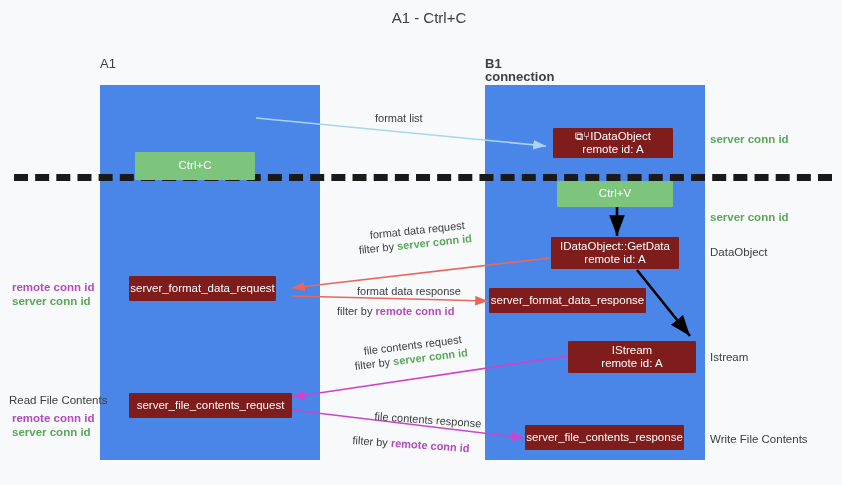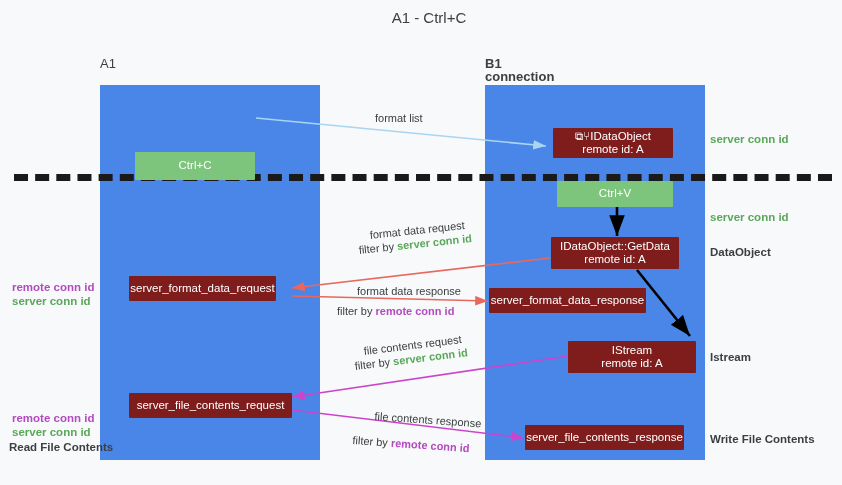--- a/index.html
+++ b/index.html
@@ -48,21 +48,20 @@
     border-radius: 1px;
   }
   .box-green { background: #7dc47d; }
   .box-orange { background: #7f1d1d; }
 
   .side-label {
     position: absolute;
     font-size: 11.5px; line-height: 14px;
     color: #3c4043;
     white-space: nowrap;
-    font-weight: bold;
   }
   .green-txt { color: #5aa75a; font-weight: bold; }
   .purple-txt { color: #b44ac0; font-weight: bold; }
 
   .lbl {
     position: absolute;
     font-size: 11px; line-height: 15px;
     color: #3c4043;
     white-space: nowrap;
   }
@@ -149,21 +148,21 @@
 
   <div class="side-label green-txt" style="left:710px; top:132px;">server conn id</div>
   <div class="side-label green-txt" style="left:710px; top:210px;">server conn id</div>
   <div class="side-label" style="left:710px; top:245px;">DataObject</div>
   <div class="side-label" style="left:710px; top:350px;">Istream</div>
   <div class="side-label" style="left:710px; top:432px;">Write File Contents</div>
 
   <div class="side-label purple-txt" style="left:12px; top:280px;">remote conn id</div>
   <div class="side-label green-txt" style="left:12px; top:294px;">server conn id</div>
 
-  <div class="side-label" style="left:9px; top:393px;margin-top:47px;">Read File Contents</div>
+  <div class="side-label" style="left:9px; top:393px;">Read File Contents</div>
   <div class="side-label purple-txt" style="left:12px; top:411px;">remote conn id</div>
   <div class="side-label green-txt" style="left:12px; top:425px;">server conn id</div>
 
   <div class="lbl" style="left:375px; top:111px;">format list</div>
 
   <div class="lbl rot" style="left:369px; top:228px; transform: rotate(-6deg);">format data request</div>
   <div class="lbl rot" style="left:358px; top:243px; transform: rotate(-6deg);">
     <span>filter by </span><span class="green-txt">server conn id</span>
   </div>
 

